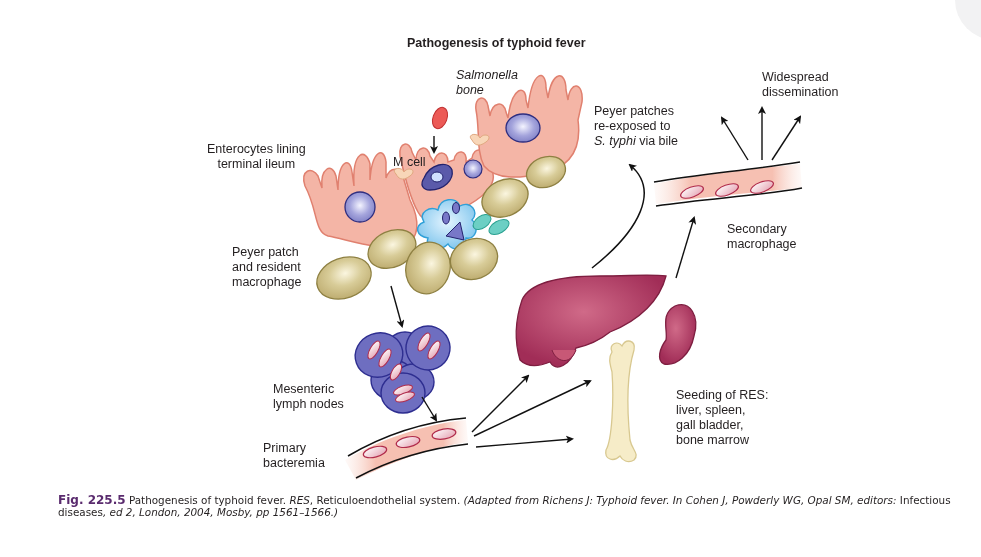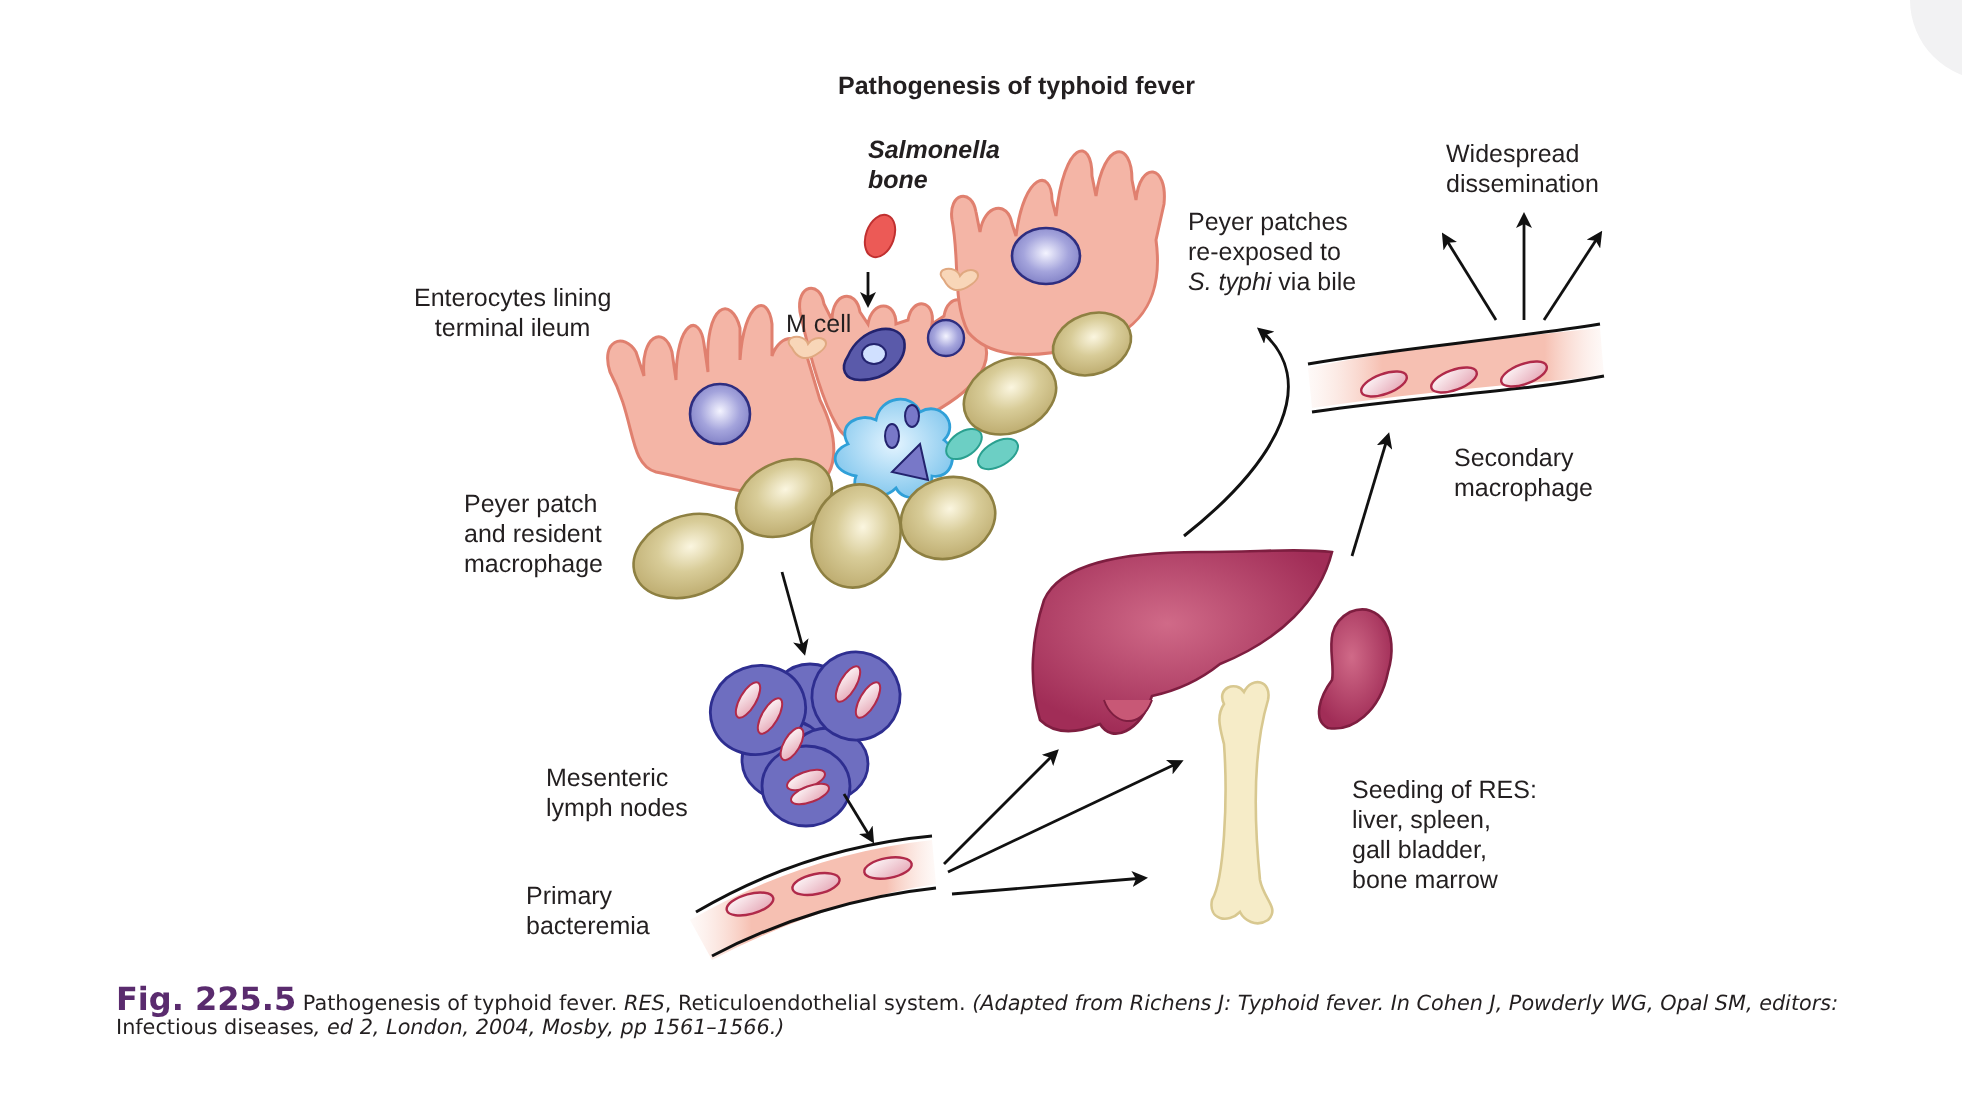--- a/index.html
+++ b/index.html
@@ -1,23 +1,23 @@
 <!DOCTYPE html>
 <html><head>
 <meta charset="utf-8">
 <style>
   html, body { margin:0; padding:0; background:#ffffff; }
   body { width:981px; height:557px; position:relative; overflow:hidden; font-family:"Liberation Sans", sans-serif; }
   .corner-shape { position:absolute; left:955px; top:-40px; width:80px; height:80px; border-radius:50%; background:#f2f2f3; }
   svg.diagram { position:absolute; left:0; top:0; width:981px; height:557px; }
   .lbl { position:absolute; font-family:"Liberation Sans", sans-serif; font-size:12.5px; line-height:15px; color:#231f20; white-space:pre; }
-  .title { position:absolute; left:407px; top:36px; font-family:"Liberation Sans", sans-serif; font-weight:bold; font-size:12.5px; color:#231f20;margin-left:12px; }
+  .title { position:absolute; left:407px; top:36px; font-family:"Liberation Sans", sans-serif; font-weight:bold; font-size:12.5px; color:#231f20; }
   .it { font-style:italic; }
   .caption { position:absolute; left:58px; top:494px; width:910px; font-family:"DejaVu Sans", sans-serif; font-size:10.4px; line-height:12px; color:#231f20; }
-  .fig-label { color:#5a2b6e; font-weight:bold; font-size:16px;text-align:right; }
+  .fig-label { color:#5a2b6e; font-weight:bold; font-size:12px;text-align:right; }
 </style>
 </head>
 <body>
 
 <div class="corner-shape"></div>
 
 <svg class="diagram" viewBox="0 0 981 557">
   <defs>
     <radialGradient id="nucGrad" cx="50%" cy="45%" r="55%">
       <stop offset="0%" stop-color="#f4f4ff"></stop>
@@ -152,33 +152,33 @@
     </g>
   </g>
 
   <line x1="748" y1="160" x2="722" y2="118" stroke="#111" stroke-width="1.4" marker-end="url(#arrow)"></line>
   <line x1="762" y1="160" x2="762" y2="108" stroke="#111" stroke-width="1.4" marker-end="url(#arrow)"></line>
   <line x1="772" y1="160" x2="800" y2="117" stroke="#111" stroke-width="1.4" marker-end="url(#arrow)"></line>
 </svg>
 
 <div class="title">Pathogenesis of typhoid fever</div>
 
-<div class="lbl it" style="left:434px;top:68px;font-weight:bold;"><span>Salmonella</span><br><span>bone</span></div>
+<div class="lbl it" style="left:456px;top:68px;"><span>Salmonella</span><br><span>bone</span></div>
 <div class="lbl" style="left:393px;top:111px;margin-top:44px;">M cell</div>
 <div class="lbl" style="left:207px;top:142px;text-align:center;">Enterocytes lining
 terminal ileum</div>
 <div class="lbl" style="left:232px;top:245px;">Peyer patch
 and resident
 macrophage</div>
 <div class="lbl" style="left:273px;top:382px;">Mesenteric
 lymph nodes</div>
 <div class="lbl" style="left:263px;top:441px;">Primary
 bacteremia</div>
 <div class="lbl" style="left:594px;top:104px;"><span>Peyer patches</span><br><span>re-exposed to</span><br><span class="it">S. typhi</span><span> via bile</span></div>
-<div class="lbl" style="left:723px;top:70px;">Widespread
+<div class="lbl" style="left:762px;top:70px;">Widespread
 dissemination</div>
 <div class="lbl" style="left:727px;top:222px;">Secondary
 macrophage</div>
 <div class="lbl" style="left:676px;top:388px;">Seeding of RES:
 liver, spleen,
 gall bladder,
 bone marrow</div>
 
 <div class="caption"><span class="fig-label">Fig. 225.5</span><span> Pathogenesis of typhoid fever. </span><span class="it">RES</span><span>, Reticuloendothelial system. </span><span class="it">(Adapted from Richens J: Typhoid fever. In Cohen J, Powderly WG, Opal SM, editors: </span><span>Infectious diseases</span><span class="it">, ed 2, London, 2004, Mosby, pp 1561–1566.)</span></div>
 

